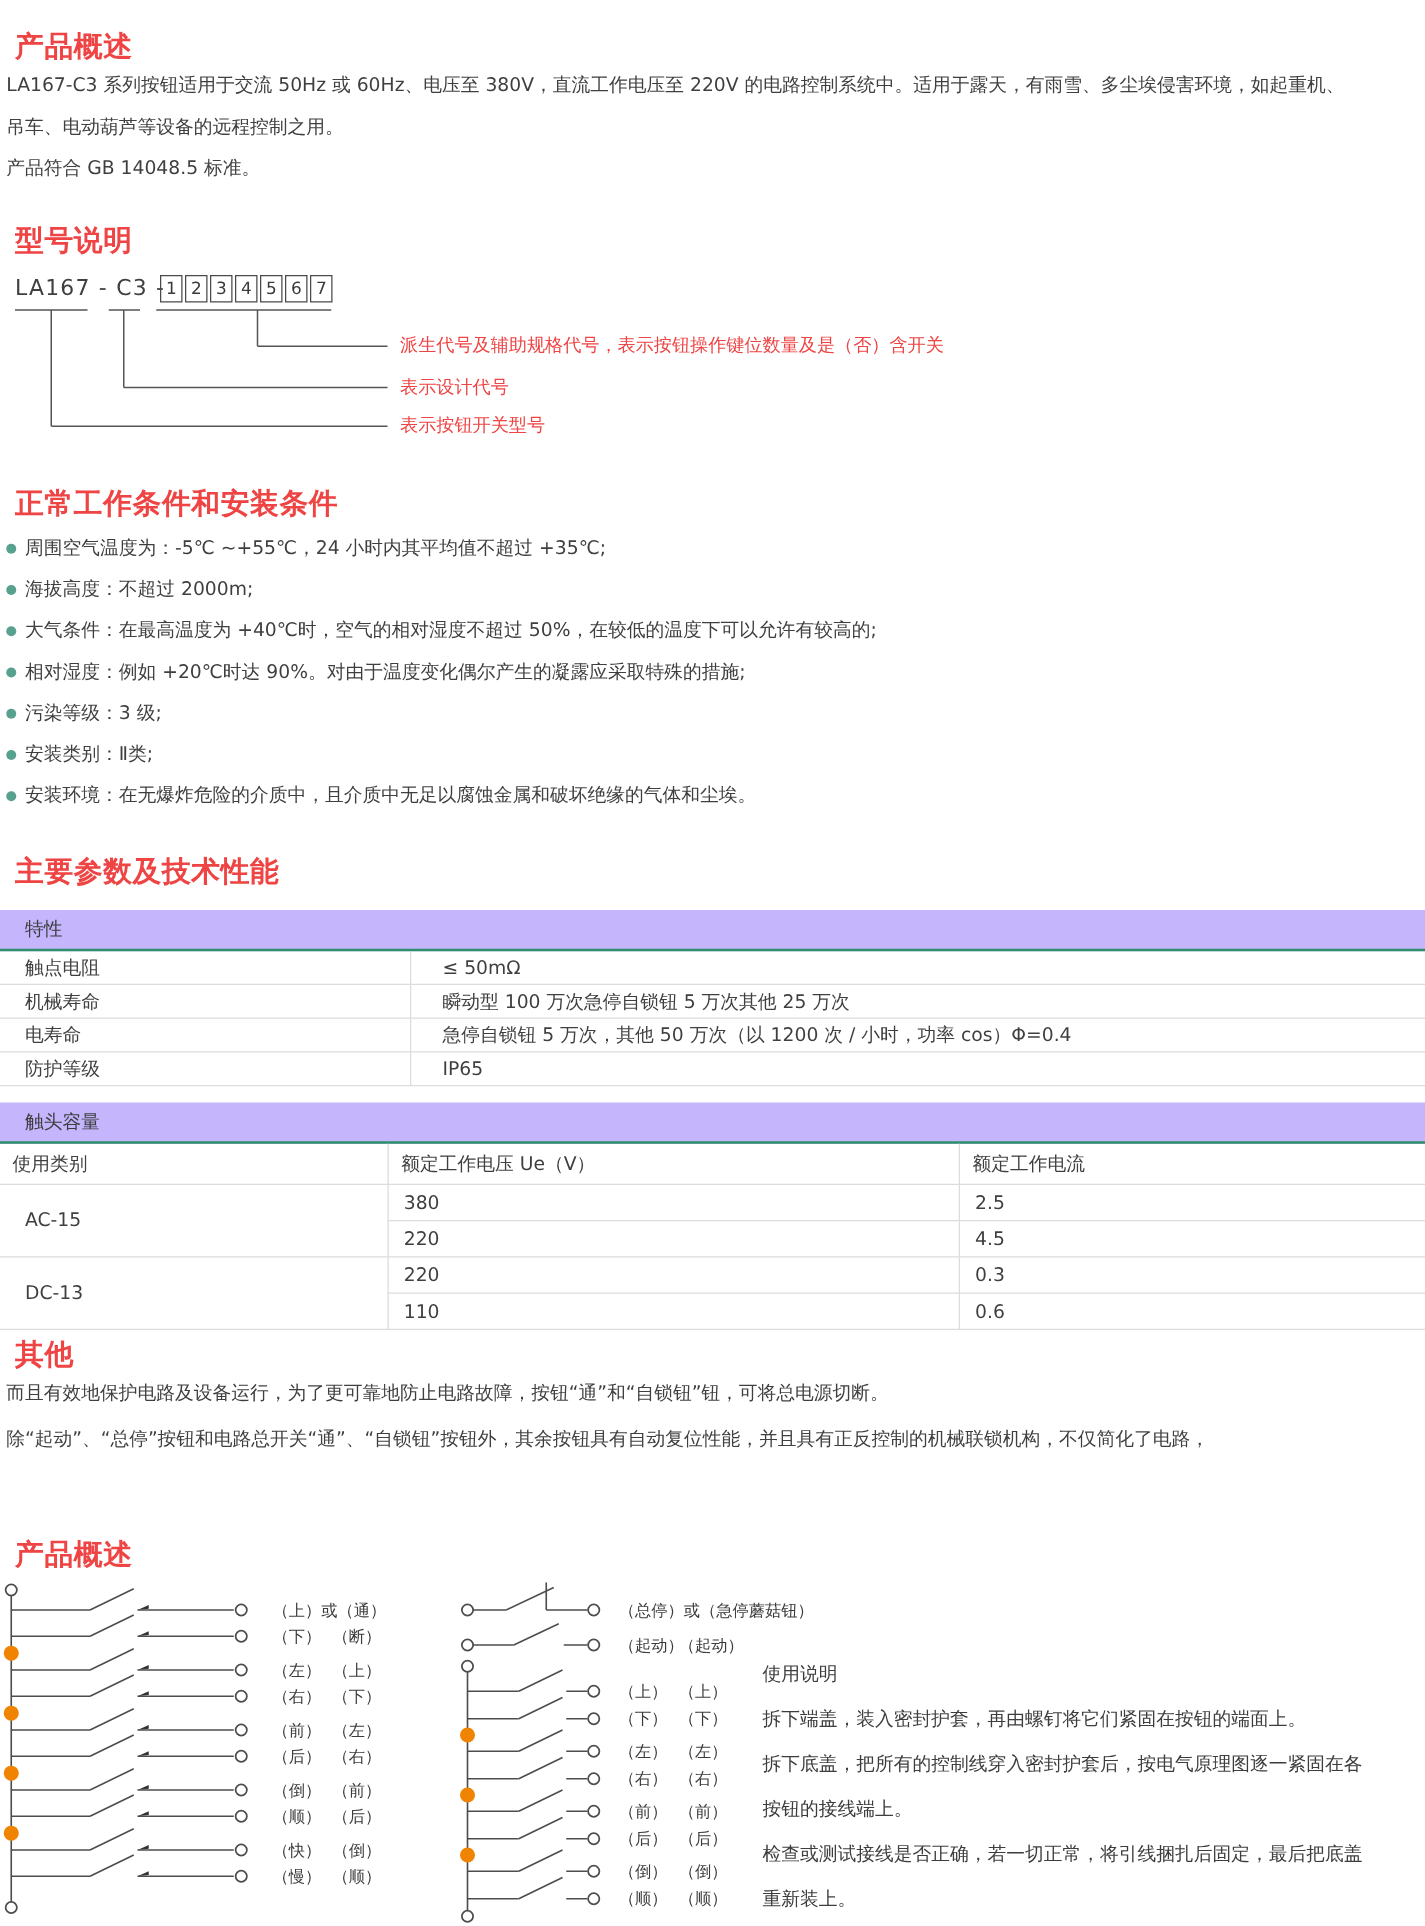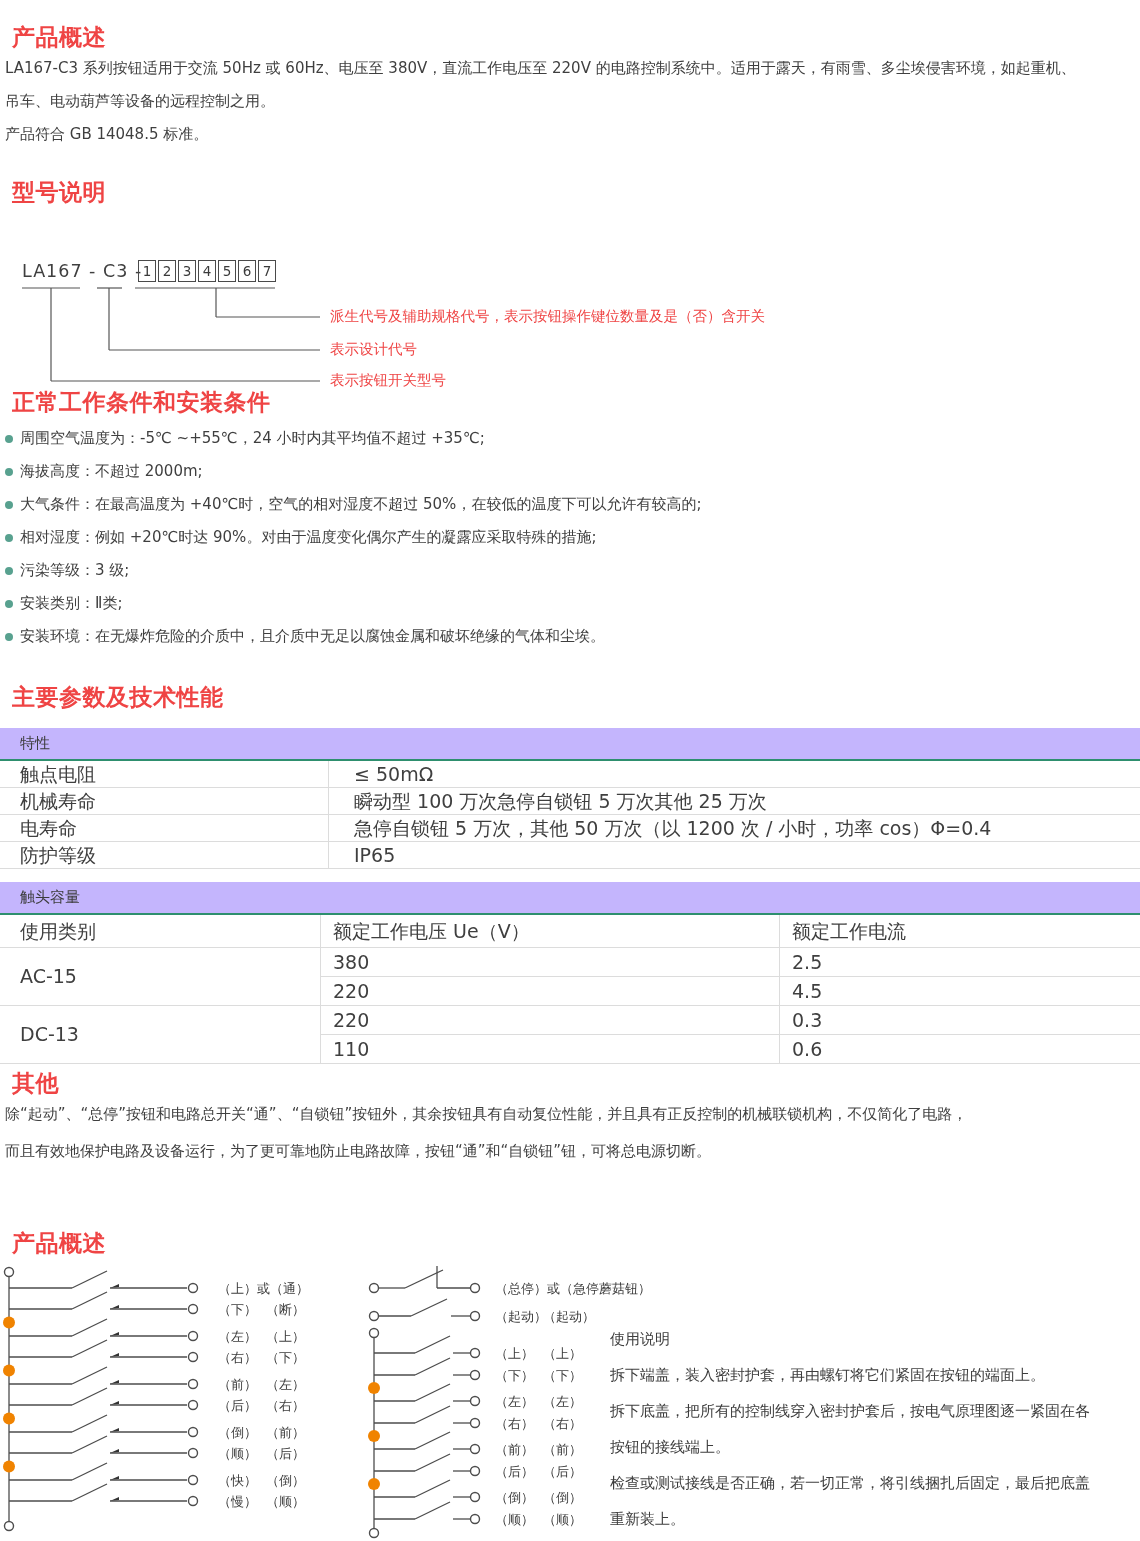--- a/index.html
+++ b/index.html
@@ -4,42 +4,42 @@
 <style>
   html,body{margin:0;padding:0;background:#ffffff;}
   body{width:1140px;height:1541px;overflow:hidden;
        font-family:"DejaVu Sans","Liberation Sans",sans-serif;color:#3f3f3f;}
   .page{position:relative;width:1140px;height:1541px;}
   .sec-title{position:absolute;left:0;margin:12px;color:#ef4444;font-size:23px;font-weight:700;letter-spacing:0.5px;}
   .body-lines{position:absolute;left:5px;width:1132px;font-size:15px;color:#3f3f3f;}
   .body-lines div{line-height:33px;white-space:nowrap;}
   .other-lines div{line-height:37px;}
   
-  .model-block{position:absolute;left:18px;top:215px;width:860px;height:150px;margin-top:40px;}
+  .model-block{position:absolute;left:8px;top:215px;width:860px;height:150px;}
   .model-prefix{position:absolute;left:4px;top:6px;font-size:17.5px;color:#3f3f3f;letter-spacing:1px;white-space:nowrap;}
   .digit-row{position:absolute;left:120px;top:5px;display:flex;}
   .digit-box{width:16px;height:20px;border:1.5px solid #4a4a4a;margin-right:2px;display:flex;align-items:center;justify-content:center;font-size:13.5px;color:#3a3a3a;}
   .model-svg{position:absolute;left:0;top:0;}
   .callout-label{position:absolute;left:312px;font-size:14.5px;color:#ef4444;white-space:nowrap;}
   
   .cond-list{position:absolute;left:5px;top:428px;margin:0;padding:0;list-style:none;font-size:15px;}
   .cond-list li{margin-bottom:12px;line-height:21px;position:relative;padding-left:15px;white-space:nowrap;}
   .cond-list li::before{content:"";position:absolute;left:0;top:7px;width:8px;height:8px;border-radius:50%;background:#58a18f;}
   
   .tbl-wrap{position:absolute;left:0;width:1140px;}
   .tbl-head{background:#c4b5fd;border-bottom:2px solid #2e8f6e;height:31px;line-height:31px;padding-left:20px;font-size:15px;color:#3c3c3c;}
-  table{width:1140px;border-collapse:collapse;font-size:19px;color:#3f3f3f;table-layout:fixed;}
+  table{width:1140px;border-collapse:collapse;font-size:15px;color:#3f3f3f;table-layout:fixed;}
   td{border-bottom:1px solid #dcdcdc;padding:2px 10px 2px 20px;height:22px;line-height:21px;overflow:hidden;white-space:nowrap;}
   .t1 td.c1{width:298px;border-right:1px solid #dcdcdc;}
   .t1 td.c2{padding-left:25px;}
   .t2 td{height:24px;}
   .t2 td.c1{width:290px;border-right:1px solid #dcdcdc;}
   .t2 td.c2{width:436px;border-right:1px solid #dcdcdc;padding-left:12px;}
   .t2 td.c3{padding-left:12px;}
-  .t2 tr.colhead td{height:28px;}
+  .t2 tr.colhead td{height:28px;padding-left:10px;}
   
   .diagram-area{position:absolute;left:0;top:1265px;width:1140px;height:276px;}
   .dsvg{position:absolute;top:0;}
   .usage-block{position:absolute;left:610px;top:64px;width:532px;font-size:15px;color:#3d3d3d;}
   .usage-title{margin-bottom:15px;line-height:21px;}
   .usage-line{margin-bottom:15px;line-height:21px;white-space:nowrap;}
 </style>
 </head>
 <body>
 
@@ -146,22 +146,22 @@
           <tr>
             <td class="c2">110</td>
             <td class="c3">0.6</td>
           </tr>
         </tbody>
     </table>
   </div>
 
   <h2 class="sec-title" style="top:1056px">其他</h2>
   <div class="body-lines other-lines" style="top:1096px" id="other-lines">
+      <div>而且有效地保护电路及设备运行，为了更可靠地防止电路故障，按钮“通”和“自锁钮”钮，可将总电源切断。</div>
       <div>除“起动”、“总停”按钮和电路总开关“通”、“自锁钮”按钮外，其余按钮具有自动复位性能，并且具有正反控制的机械联锁机构，不仅简化了电路，</div>
-      <div>而且有效地保护电路及设备运行，为了更可靠地防止电路故障，按钮“通”和“自锁钮”钮，可将总电源切断。</div>
     </div>
 
   <h2 class="sec-title" style="top:1216px">产品概述</h2>
 
   <div class="diagram-area">
     <svg class="dsvg" style="left:0" width="360" height="276" viewBox="0 0 360 276" id="left-svg">
         <circle cx="9" cy="7" r="4.5" fill="#ffffff" stroke="#4d4d4d" stroke-width="1.4"></circle>
         <line x1="9" y1="11.5" x2="9" y2="256.5" stroke="#4d4d4d" stroke-width="1.3"></line>
         <circle cx="9" cy="261" r="4.5" fill="#ffffff" stroke="#4d4d4d" stroke-width="1.4"></circle>
         <line x1="9" y1="23" x2="72" y2="23" stroke="#4d4d4d" stroke-width="1.3"></line>

